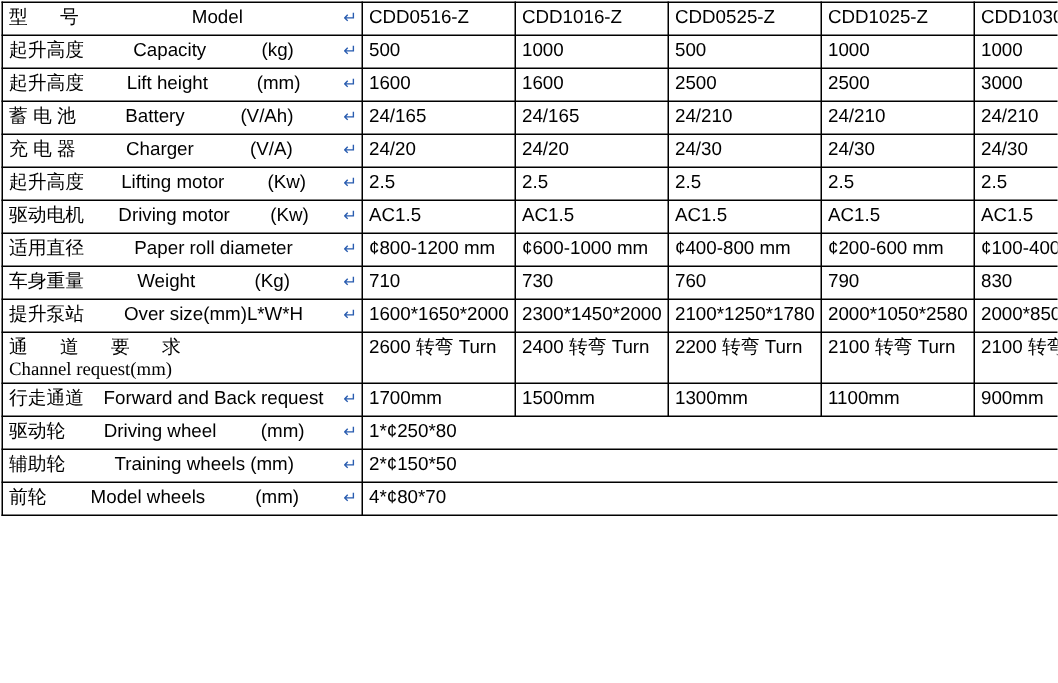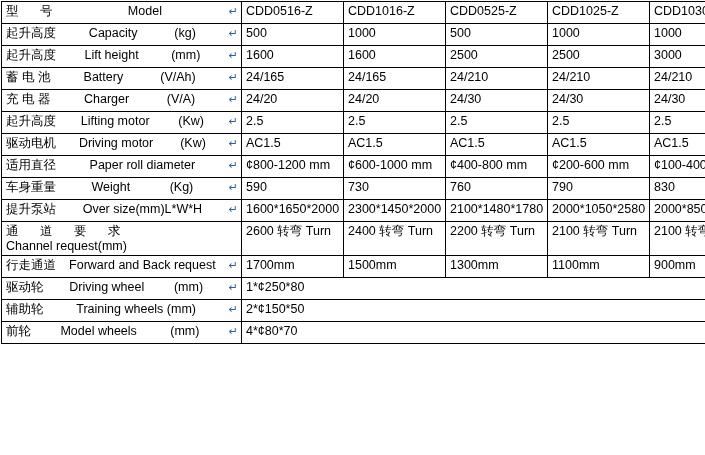--- a/index.html
+++ b/index.html
@@ -55,20 +55,21 @@
   .pilcrow {
     color: #2a5db0;
     font-size: 11px;
     font-family: "DejaVu Sans", sans-serif;
   }
   td.tall {
     height: 34px;
   }
   .chan {
     display: block;
+    font-family: Liberation Serif, serif;
   }
 </style>
 </head>
 <body>
 
 <table id="spec-table">
   <tbody>
 
     <tr>
       <td class="label">
@@ -198,38 +199,38 @@
 
     <tr>
       <td class="label">
         <div class="lbl-wrap">
           <span class="lbl-left">车身重量</span>
           <span class="lbl-left">Weight</span>
           <span class="lbl-right">(Kg)</span>
           <span class="pilcrow">↵</span>
         </div>
       </td>
-      <td class="val">590</td>
+      <td class="val">710</td>
       <td class="val">730</td>
       <td class="val">760</td>
       <td class="val">790</td>
       <td class="val">830</td>
     </tr>
 
     <tr>
       <td class="label tall">
         <div class="lbl-wrap">
           <span class="lbl-left">提升泵站</span>
           <span class="lbl-left">Over size(mm)L*W*H</span>
           <span class="pilcrow">↵</span>
         </div>
       </td>
       <td class="val tall">1600*1650*2000</td>
       <td class="val tall">2300*1450*2000</td>
-      <td class="val tall">2100*1480*1780</td>
+      <td class="val tall">2100*1250*1780</td>
       <td class="val tall">2000*1050*2580</td>
       <td class="val tall">2000*850*2050</td>
     </tr>
 
     <tr>
       <td class="label tall">
         <div>
           <span class="chan cjk-spread">通　道　要　求</span>
           <span class="chan">Channel request(mm)</span>
         </div>

